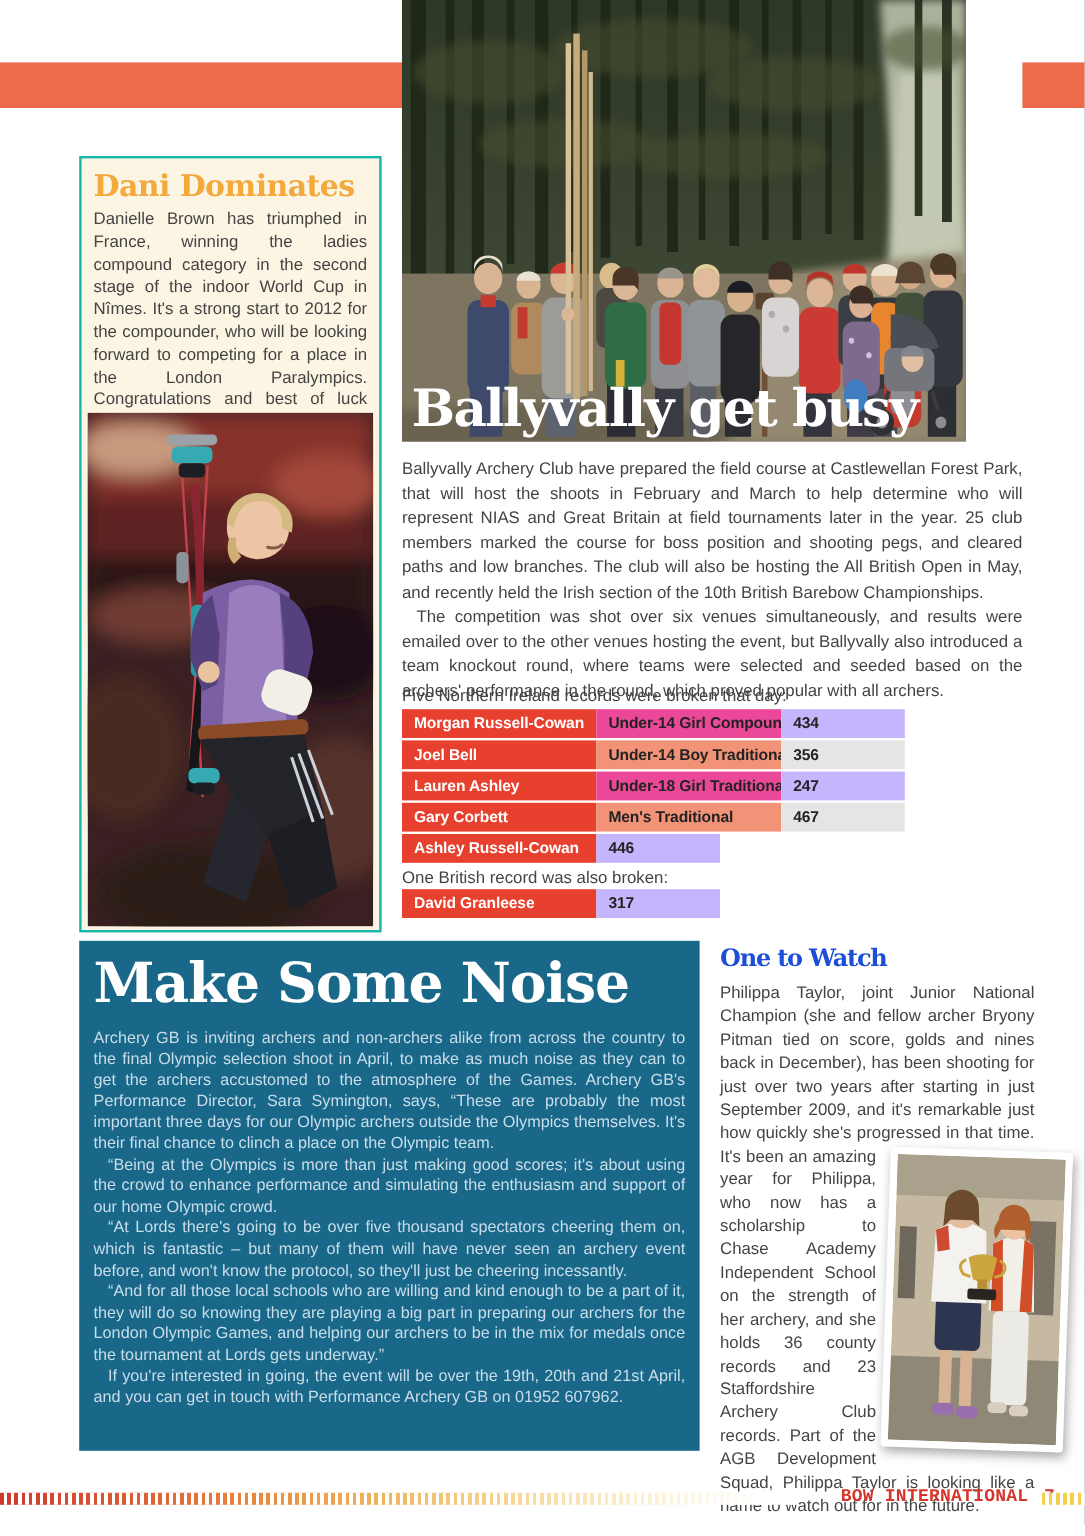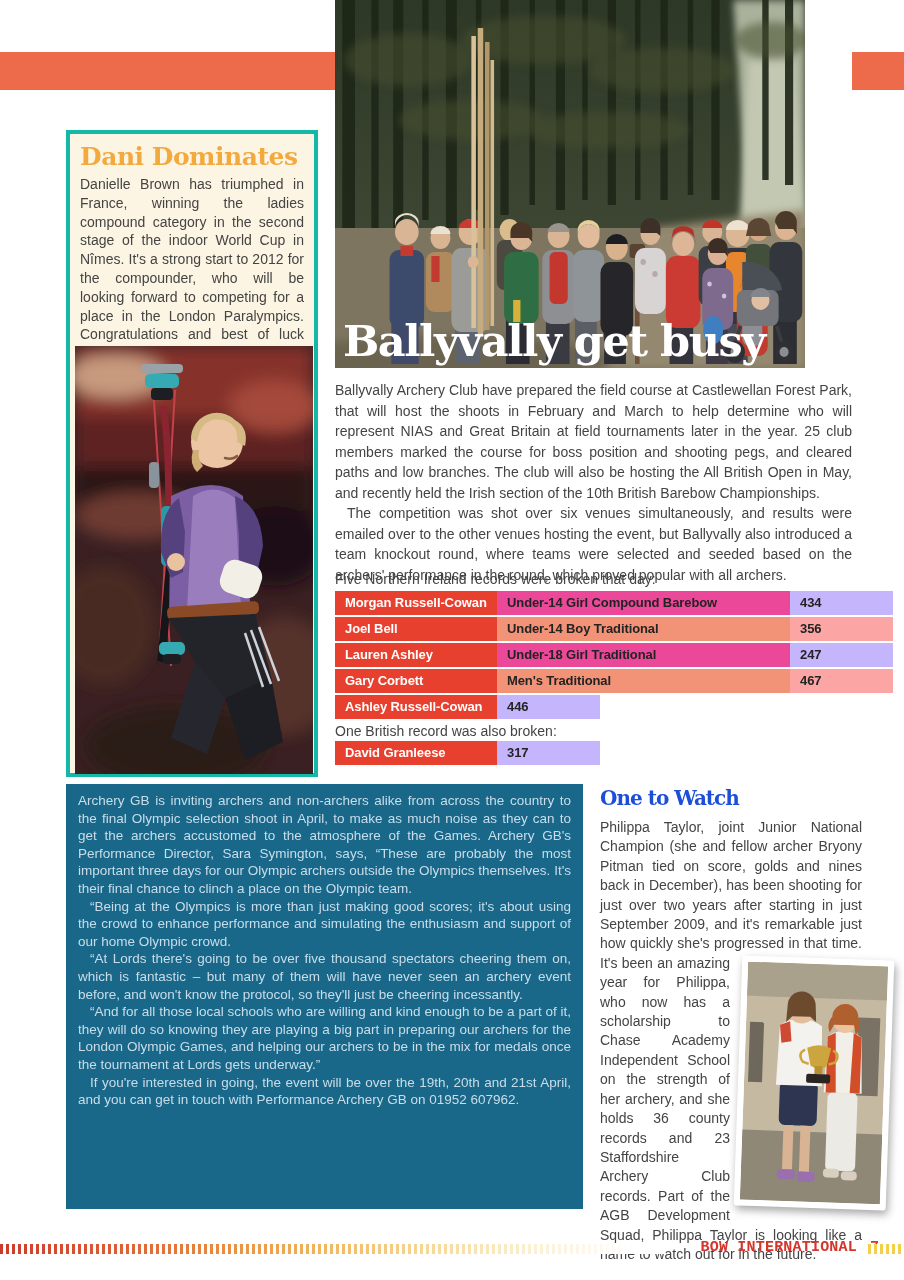--- a/index.html
+++ b/index.html
@@ -19,21 +19,21 @@
   .hero svg { display:block; width:100%; height:100%; }
   .hero-title {
     position:absolute; left:8px; bottom:2px;
     font-family:"DejaVu Serif", serif; font-weight:bold;
     font-size:43px; letter-spacing:-1.5px; color:#ffffff; white-space:nowrap;
   }
 
   
   .dani-box {
     position:absolute; left:66px; top:130px; width:252px; height:647px;
-    background:#fdf5e3; border:4px solid #14b8a6;
+    background:#fdf5e3; border:2px solid #14b8a6;
   }
   .dani-box h2 {
     font-family:"DejaVu Serif", serif; font-weight:bold;
     font-size:25px; letter-spacing:-0.5px; color:#f2a93e;
     margin:8px 10px 4px 10px;
   }
   .dani-box p {
     margin:0 10px; font-size:14px; line-height:18.8px;
     text-align:justify; color:#444;
   }
@@ -42,30 +42,30 @@
 
   
   .bally-text { position:absolute; left:335px; top:380px; width:517px; }
   .bally-text p { font-size:14px; line-height:20.5px; text-align:justify; color:#444; }
   .bally-text p.indent { text-indent:12px; }
 
   .table-intro { position:absolute; left:335px; width:520px; font-size:14px; color:#444; }
   .intro-ni { top:571px; }
   .intro-br { top:723px; }
 
-  .rec-table { position:absolute; left:335px; width:558px; }
+  .rec-table { position:absolute; left:335px; width:419px; }
   .rec-ni { top:591px; }
   .rec-br { top:741px; }
   .t-row { display:flex; height:24px; margin-bottom:2px; font-size:13px; font-weight:bold; letter-spacing:-0.1px; }
   .t-row > div { line-height:24px; padding-left:10px; overflow:hidden; white-space:nowrap; }
   .c-name  { width:162px; background:#e8402e; color:#ffffff; }
   .c-cat   { flex:1; background:#ec4899; color:#232323; }
   .c-score { width:103px; background:#c4b5fd; color:#232323; }
   .row-even .c-cat   { background:#f29378; }
-  .row-even .c-score { background:#fca5a5; }
+  .row-even .c-score { background:#e5e5e5; }
 
   
   .noise-box {
     position:absolute; left:66px; top:784px; width:517px; height:425px;
     background:#19688a; padding:8px 12px 10px 12px; overflow:hidden;
   }
   .noise-box h1 {
     font-family:"DejaVu Serif", serif; font-weight:bold;
     font-size:46px; letter-spacing:-1px; color:#ffffff;
     margin:0 0 10px 0; white-space:nowrap;
@@ -387,20 +387,21 @@
 
   <div class="rec-table rec-br">
 
       <div class="t-row row-odd">
         <div class="c-name">David Granleese</div>
         <div class="c-score">317</div>
       </div>
     </div>
 
   <div class="noise-box">
+    <h1>Make Some Noise</h1>
     <div class="noise-paras">
 
         <p class="row-odd">Archery GB is inviting archers and non-archers alike from across the country to the final Olympic selection shoot in April, to make as much noise as they can to get the archers accustomed to the atmosphere of the Games. Archery GB's Performance Director, Sara Symington, says, “These are probably the most important three days for our Olympic archers outside the Olympics themselves. It's their final chance to clinch a place on the Olympic team.</p>
 
         <p class="row-even">“Being at the Olympics is more than just making good scores; it's about using the crowd to enhance performance and simulating the enthusiasm and support of our home Olympic crowd.</p>
 
         <p class="row-odd">“At Lords there's going to be over five thousand spectators cheering them on, which is fantastic – but many of them will have never seen an archery event before, and won't know the protocol, so they'll just be cheering incessantly.</p>
 
 
         <p class="row-odd">“And for all those local schools who are willing and kind enough to be a part of it, they will do so knowing they are playing a big part in preparing our archers for the London Olympic Games, and helping our archers to be in the mix for medals once the tournament at Lords gets underway.”</p>

